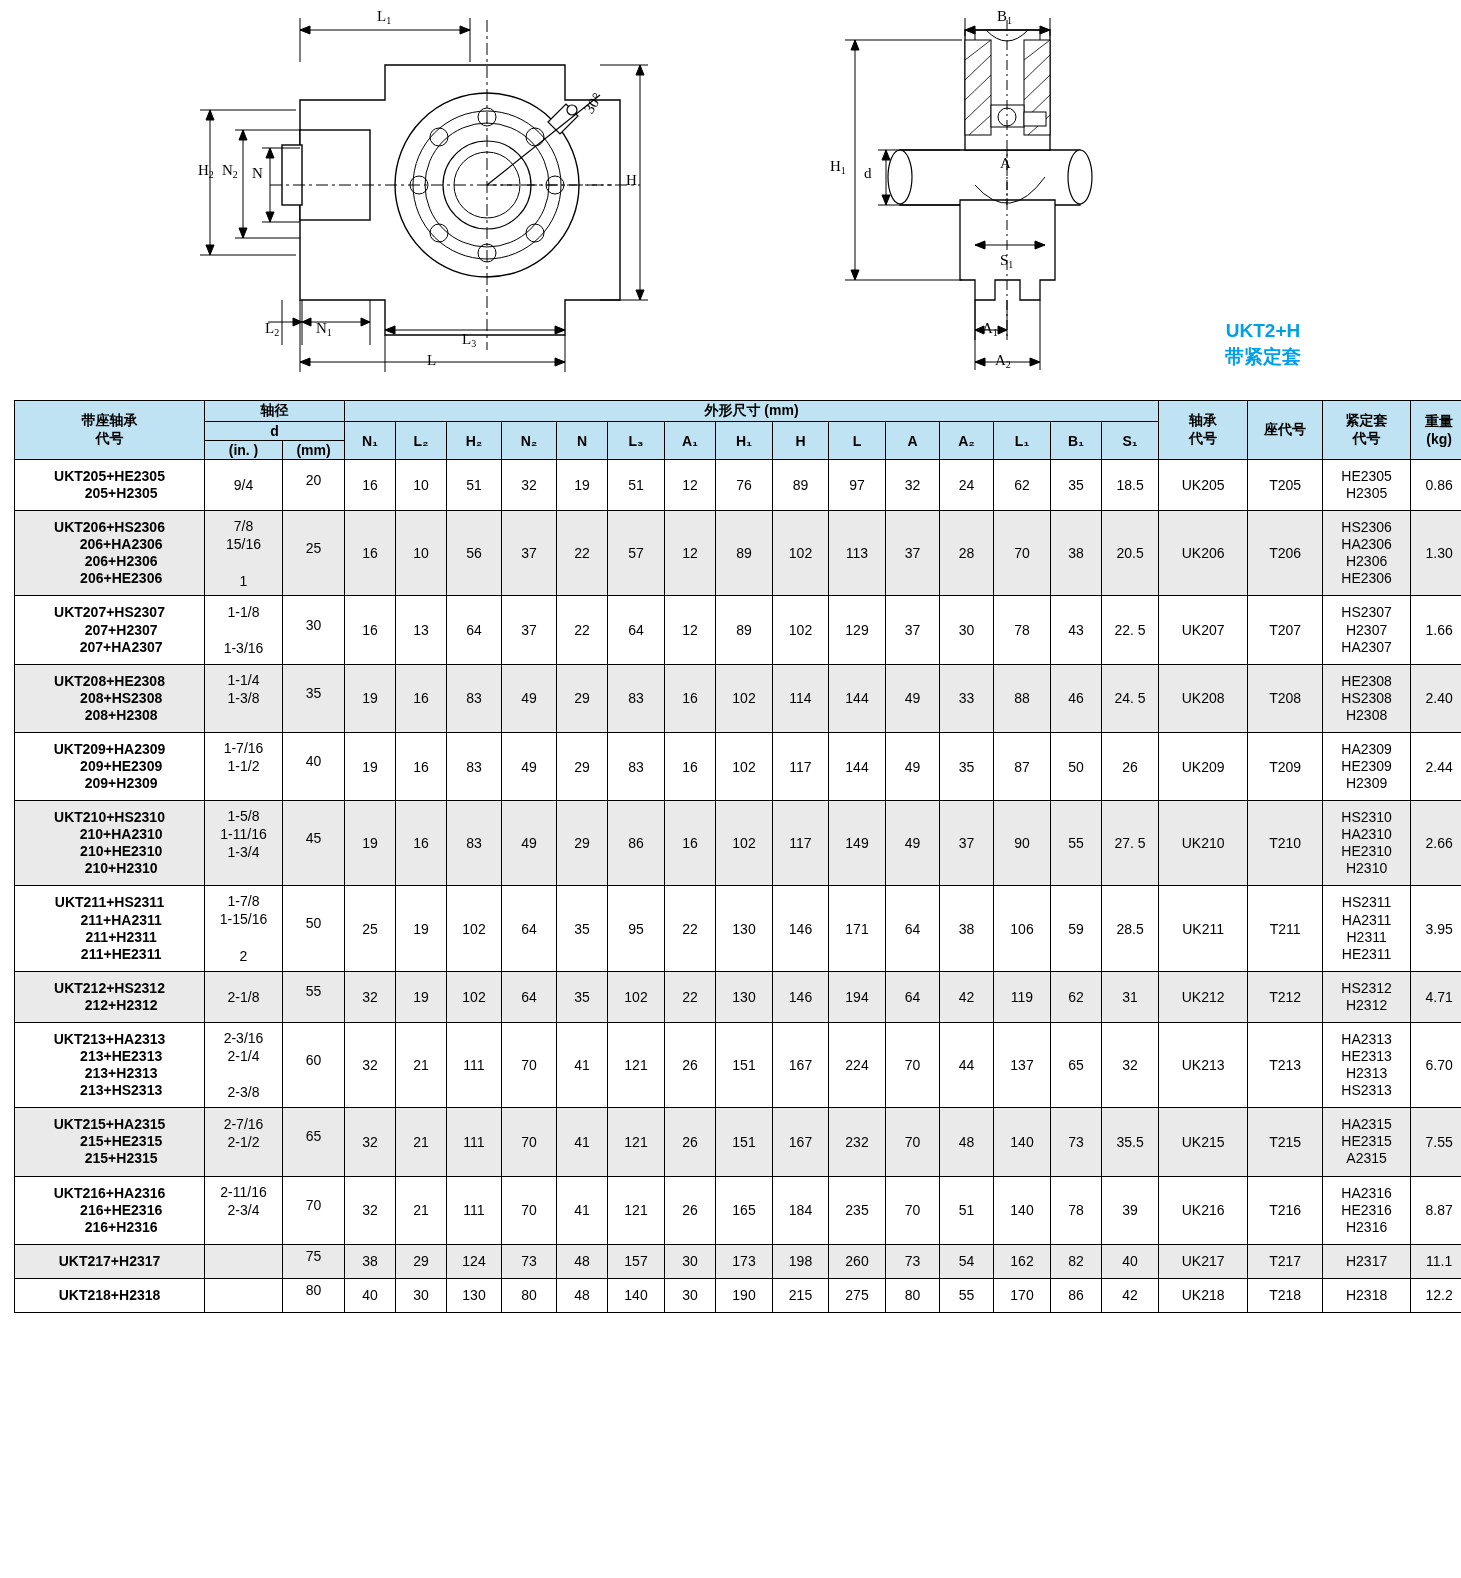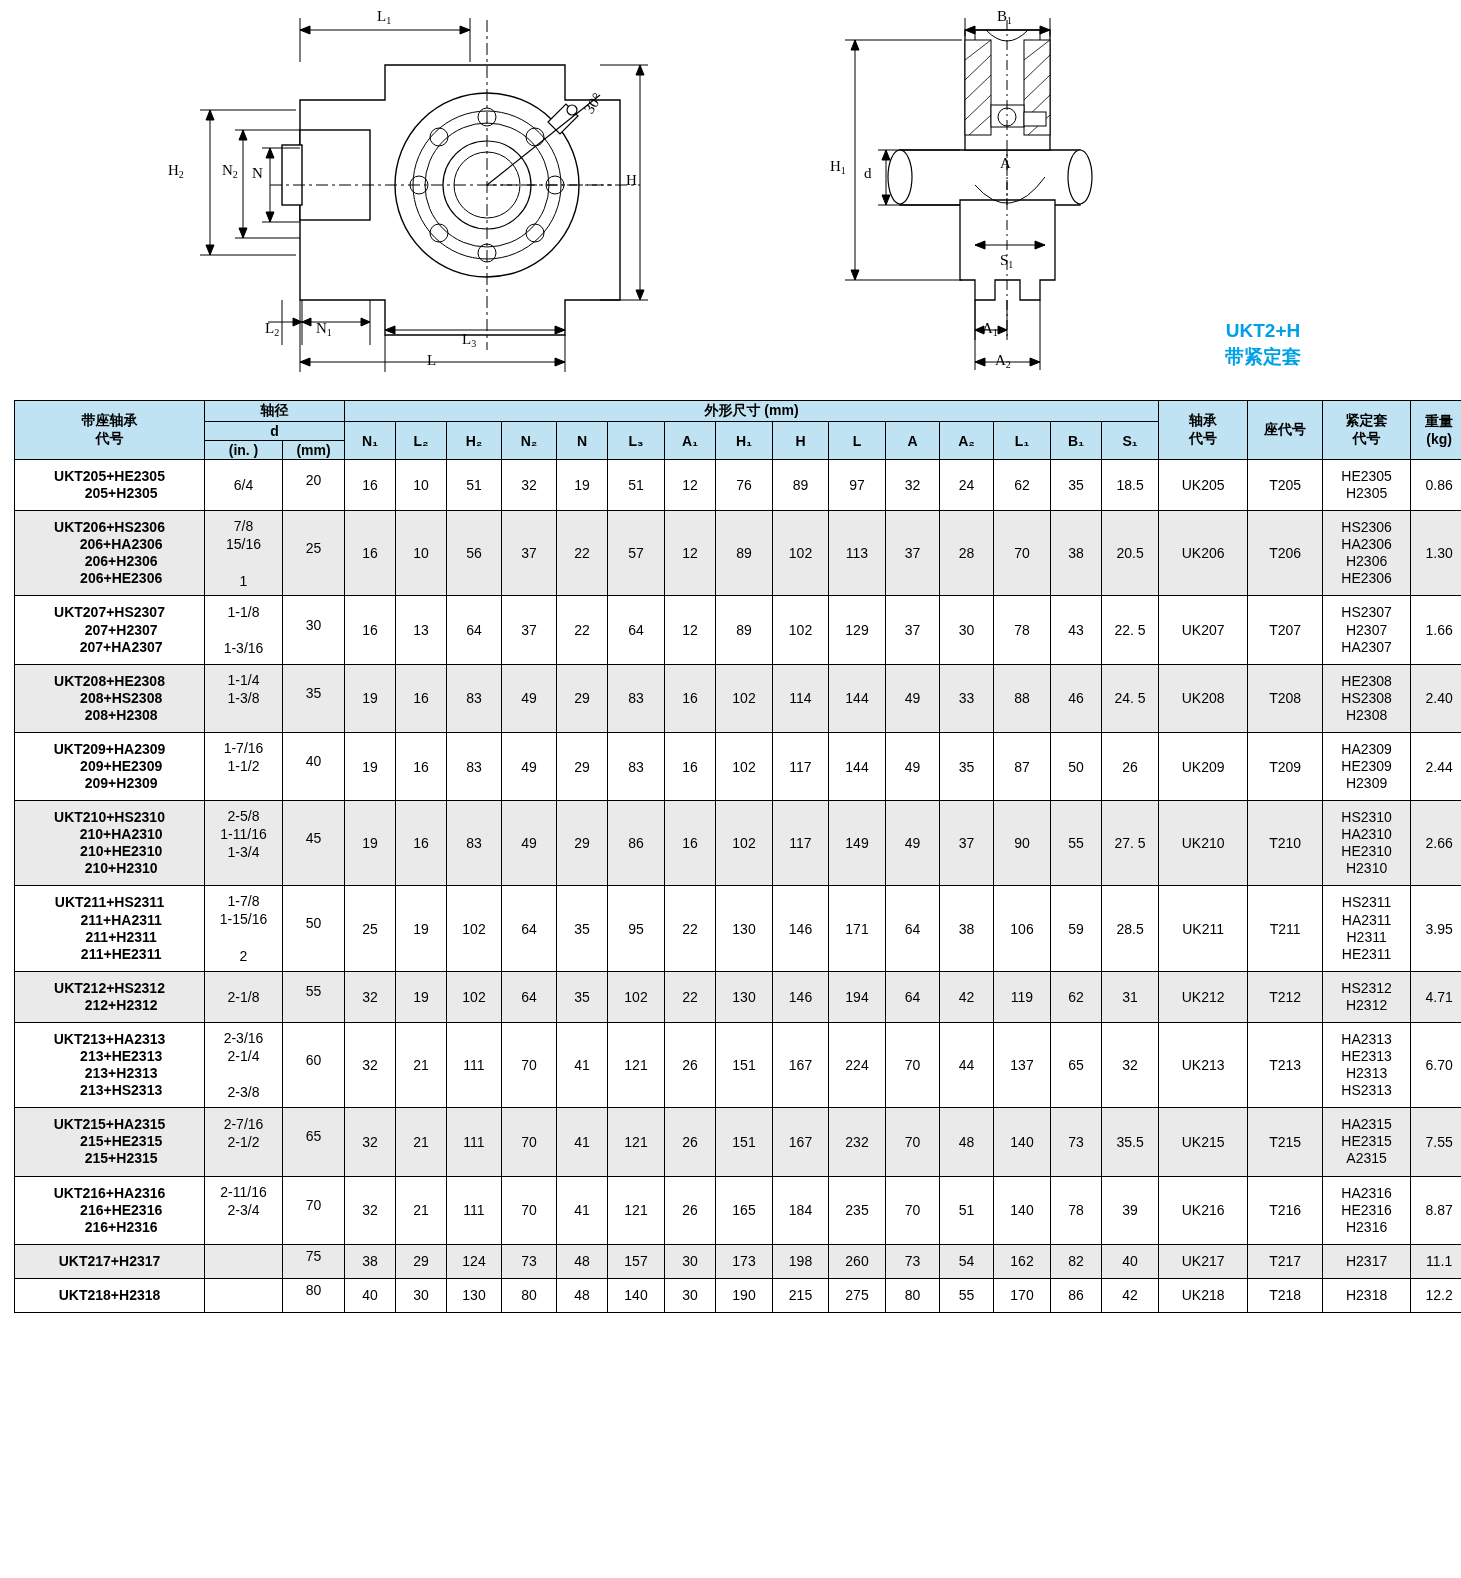--- a/index.html
+++ b/index.html
@@ -190,21 +190,21 @@
         <line x1="975" y1="330" x2="1007" y2="330"></line>
         <path d="M975 330 l9 -4 l0 8 Z" fill="#000"></path>
         <path d="M1007 330 l-9 -4 l0 8 Z" fill="#000"></path>
         <line x1="975" y1="362" x2="1040" y2="362"></line>
         <path d="M975 362 l10 -4 l0 8 Z" fill="#000"></path>
         <path d="M1040 362 l-10 -4 l0 8 Z" fill="#000"></path>
       </g>
     </svg>
 
     <div class="dim-label" style="left:377px;top:8px;">L<sub>1</sub></div>
-    <div class="dim-label" style="left:168px;top:162px;text-align:right;">H<sub>2</sub></div>
+    <div class="dim-label" style="left:198px;top:162px;text-align:right;">H<sub>2</sub></div>
     <div class="dim-label" style="left:222px;top:162px;">N<sub>2</sub></div>
     <div class="dim-label" style="left:252px;top:165px;">N</div>
     <div class="dim-label" style="left:626px;top:172px;">H</div>
     <div class="dim-label" style="left:265px;top:320px;">L<sub>2</sub></div>
     <div class="dim-label" style="left:316px;top:320px;">N<sub>1</sub></div>
     <div class="dim-label" style="left:462px;top:320px;margin-top:11px;">L<sub>3</sub></div>
     <div class="dim-label" style="left:427px;top:352px;">L</div>
     <div class="dim-label" style="left:583px;top:95px;transform:rotate(-58deg);">30°</div>
 
     <div class="dim-label" style="left:997px;top:8px;">B<sub>1</sub></div>
@@ -283,21 +283,21 @@
         <th class="hdr-sub">(mm)</th>
       </tr>
     </thead>
     <tbody>
         <tr>
           <td class="code">
             <div class="ln">UKT205+HE2305</div>
             <div class="ln">      205+H2305</div>
           </td>
           <td class="inch">
-            <div>6/4</div>
+            <div>9/4</div>
           </td>
           <td class="mm">20</td>
           <td class="num">16</td>
           <td class="num">10</td>
           <td class="num">51</td>
           <td class="num">32</td>
           <td class="num">19</td>
           <td class="num">51</td>
           <td class="num">12</td>
           <td class="num">76</td>
@@ -464,21 +464,21 @@
           <td class="weight">2.44</td>
         </tr>
         <tr class="alt">
           <td class="code">
             <div class="ln">UKT210+HS2310</div>
             <div class="ln">      210+HA2310</div>
             <div class="ln">      210+HE2310</div>
             <div class="ln">      210+H2310</div>
           </td>
           <td class="inch">
-            <div>2-5/8</div>
+            <div>1-5/8</div>
             <div>1-11/16</div>
             <div>1-3/4</div>
             <div>&nbsp;</div>
           </td>
           <td class="mm">45</td>
           <td class="num">19</td>
           <td class="num">16</td>
           <td class="num">83</td>
           <td class="num">49</td>
           <td class="num">29</td>

